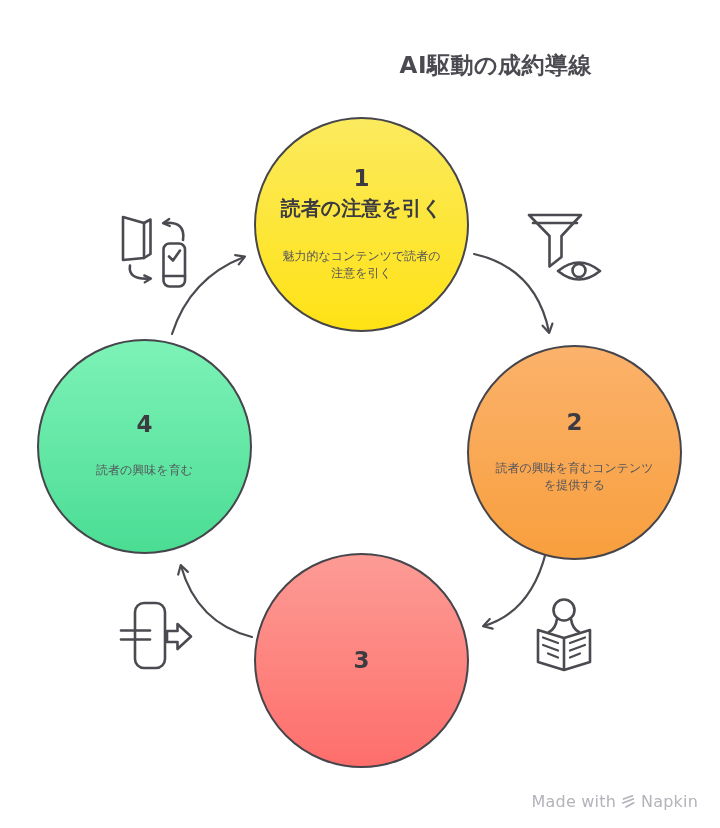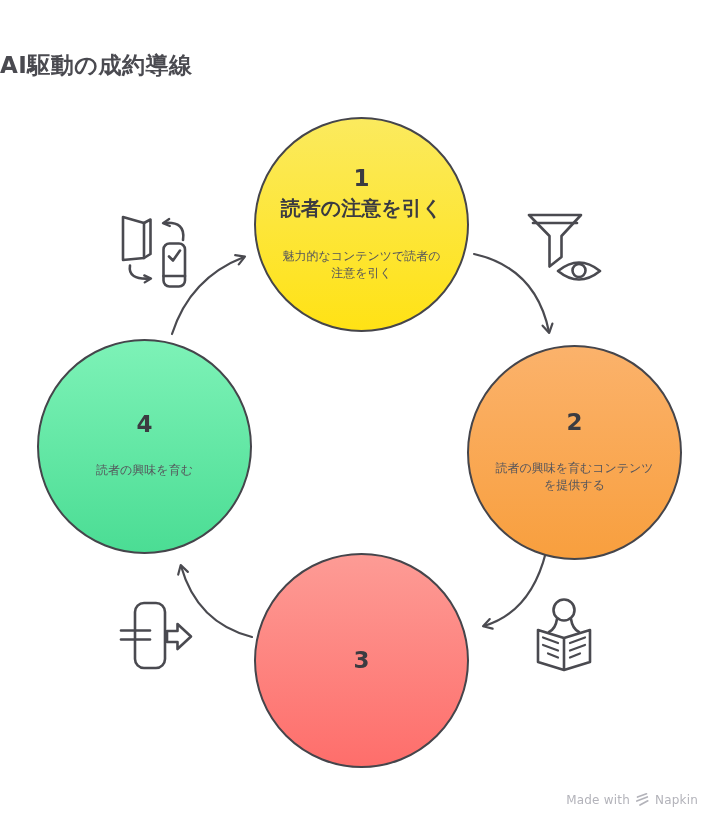--- a/index.html
+++ b/index.html
@@ -2,39 +2,39 @@
 <html><head>
 <meta charset="utf-8">
 <style>
   html,body{margin:0;padding:0;background:#ffffff;}
   .canvas{
     position:relative;width:720px;height:828px;background:#ffffff;overflow:hidden;
     font-family:"DejaVu Sans","Liberation Sans",sans-serif;
   }
   .diagram-title{
     position:absolute;top:50px;left:0;width:592px;margin:0;
-    text-align:left;font-size:23px;font-weight:bold;color:#4a4a50;letter-spacing:.5px;
+    text-align:right;font-size:23px;font-weight:bold;color:#4a4a50;letter-spacing:.5px;
   }
   .arrows-layer{position:absolute;left:0;top:0;width:720px;height:828px;}
   .circle{
     position:absolute;width:215px;height:215px;border-radius:50%;
     border:2px solid #45454b;box-sizing:border-box;
     display:flex;flex-direction:column;align-items:center;justify-content:center;
     text-align:center;
   }
   .s1{left:254px;top:117px;}
   .s2{left:467px;top:345px;}
   .s3{left:254px;top:553px;}
   .s4{left:37px;top:339px;}
   .num{font-size:23px;font-weight:bold;color:#3b3b41;line-height:1;}
   .ttl{font-size:20px;font-weight:bold;color:#3b3b41;margin-top:5px;white-space:nowrap;}
   .desc{font-size:12px;color:#55555b;margin-top:26px;width:162px;line-height:1.42;}
   .watermark{
-    position:absolute;top:792px;right:22px;display:flex;align-items:flex-end;gap:5px;
-    color:#b3b3ba;font-size:12px;letter-spacing:.2px;
+    position:absolute;top:792px;right:22px;display:flex;align-items:center;gap:5px;
+    color:#b3b3ba;font-size:16px;letter-spacing:.2px;
   }
 </style>
 </head>
 <body>
 
 <div class="canvas">
 
   <h1 class="diagram-title">AI駆動の成約導線</h1>
 
   <svg class="arrows-layer" width="720" height="828" viewBox="0 0 720 828" xmlns="http://www.w3.org/2000/svg">

